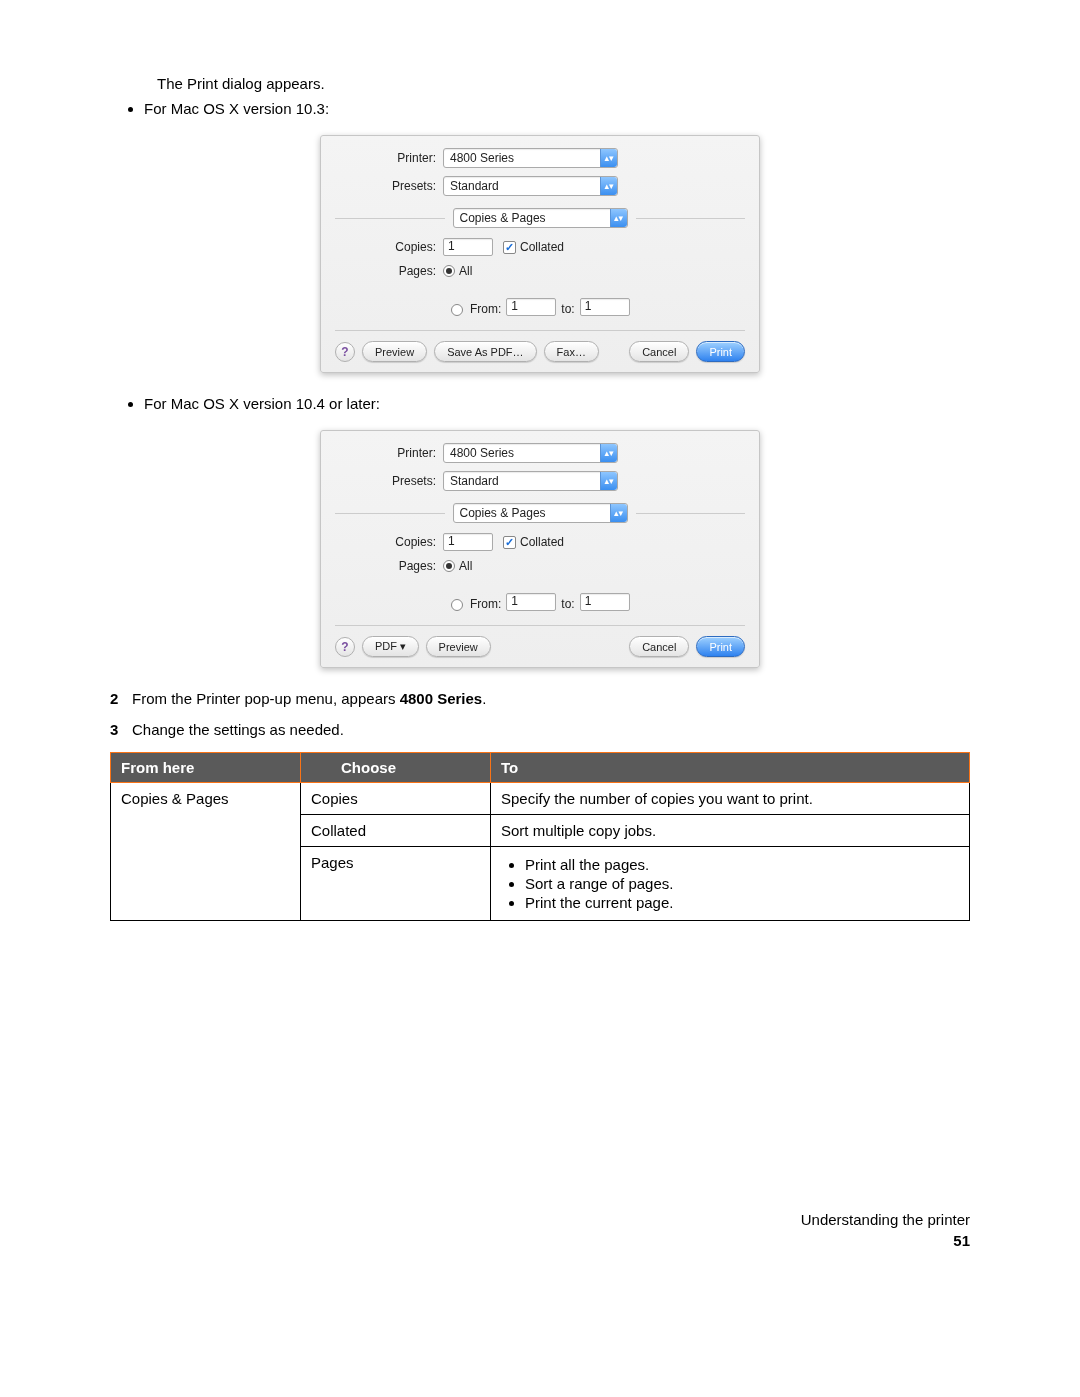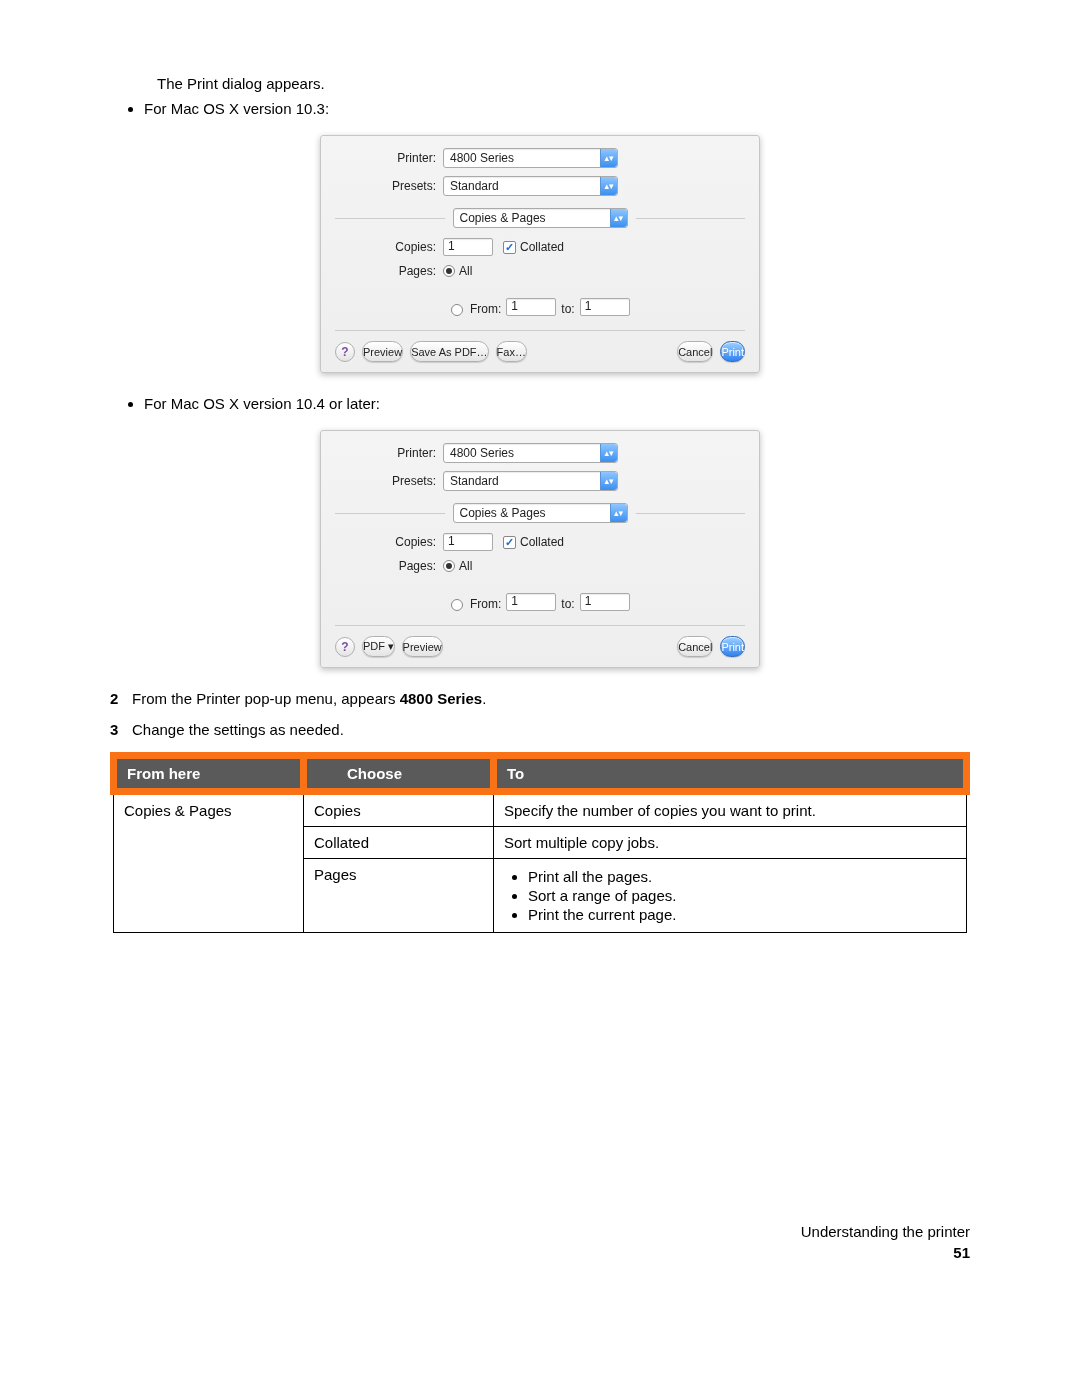--- a/index.html
+++ b/index.html
@@ -63,21 +63,21 @@
   }
   .radio {
     width:12px; height:12px; border:1px solid #888; border-radius:50%;
     background:#fff; display:inline-flex; align-items:center; justify-content:center;
     margin-right:4px;
   }
   .radio.selected::after { content:""; width:6px; height:6px; border-radius:50%; background:#333; }
   .bot-rule { height:0; border-top:1px solid #ccc; margin: 14px 0 10px 0; }
   .btn-row { display:flex; align-items:center; gap:7px; }
   .aqua-btn {
-    height:21px; padding: 0 0;
+    height:21px; padding: 0 12px;
     border:1px solid #b0b0b0; border-radius:11px;
     background: linear-gradient(#ffffff,#e4e4e4);
     box-shadow: 0 1px 0 rgba(255,255,255,0.6) inset, 0 1px 1px rgba(0,0,0,0.15);
     font-size:11px; color:#222;
     display:inline-flex; align-items:center; white-space:nowrap;
   }
   .aqua-btn.primary {
     background: linear-gradient(#9fd1ff,#2f82ef);
     border-color:#2d6bc0; color:#fff;
   }
@@ -96,21 +96,21 @@
   .step-list li { display:flex; margin-bottom:14px; }
   .step-list .num { font-weight:bold; width:22px; flex-shrink:0; }
   .step-list b { font-weight:bold; }
 
   .settings-table {
     border-collapse:collapse; width:100%; margin-top:4px;
     font-size:15px;
   }
   .settings-table th {
     background:#5a5a5a; color:#fff; text-align:left; font-weight:bold;
-    padding:6px 10px; border:7px solid #f97316;
+    padding:6px 10px; border:1px solid #f97316;
   }
   .settings-table td {
     border:1px solid #000; padding:7px 10px; vertical-align:top;
   }
   .settings-table ul { margin:0; padding-left:24px; }
   .settings-table ul li { margin:2px 0; }
 
   .footer { text-align:right; margin-top:290px; font-size:15px; }
   .footer .pg { font-weight:bold; margin-top:4px; }
 </style>

